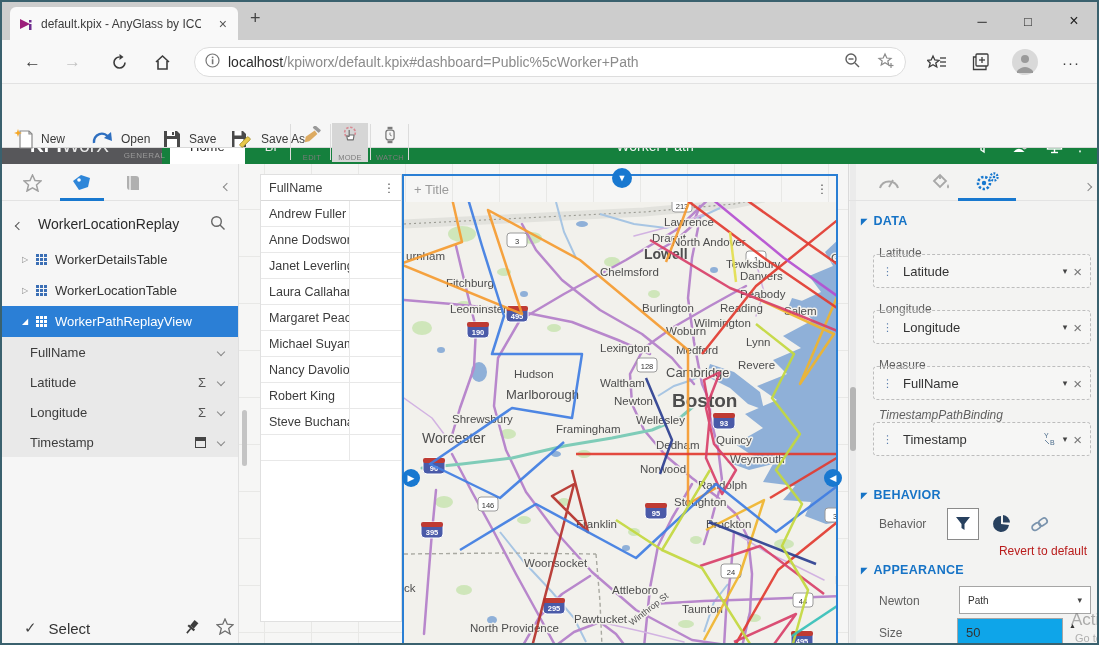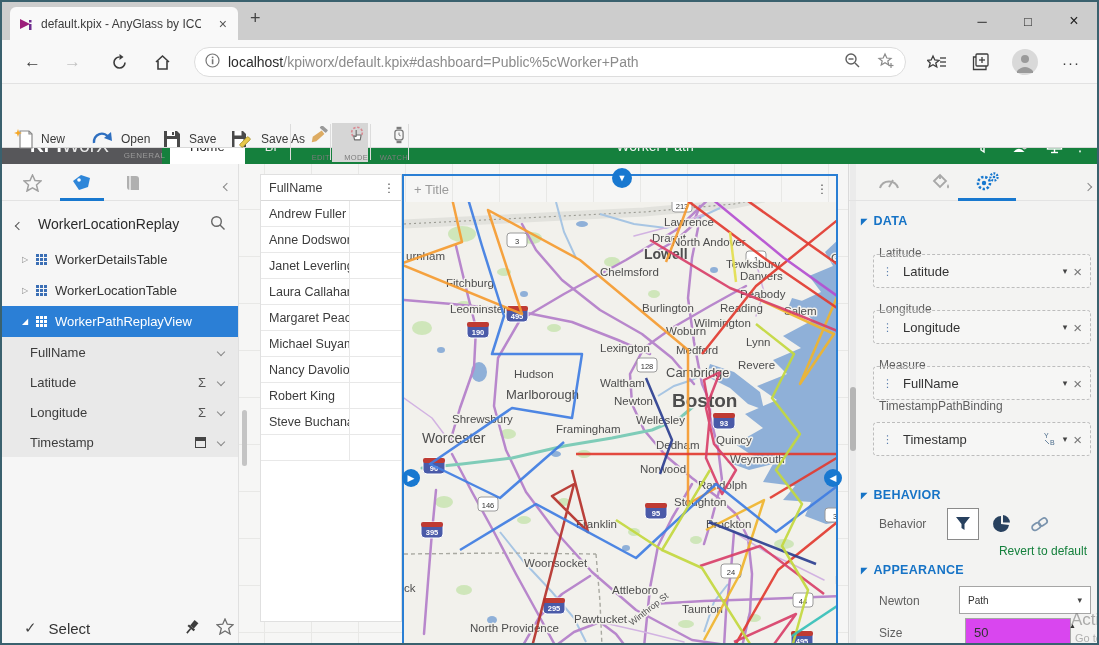--- a/index.html
+++ b/index.html
@@ -47,21 +47,21 @@
 
   
   .ribbon { position:absolute; left:0; top:118px; width:100%; height:28px; background:#f6f6f6;
             border-bottom:1px solid #d8d8d8; }
   .rb-btn { position:absolute; top:6px; height:26px; display:flex; align-items:center; gap:7px; }
   .rb-btn .lbl { font-size:12px; color:#3a3a3a; }
   .rb-group-lbl { position:absolute; top:31px; left:0; width:285px; text-align:center; font-size:8px;
                   color:#9a9a9a; letter-spacing:0.5px; }
   .rb-sep { position:absolute; top:4px; width:1px; height:36px; background:#dcdcdc; }
   .rb-mode { position:absolute; top:3px; width:36px; height:39px; display:flex; flex-direction:column;
-             align-items:flex-end; justify-content:flex-start; padding-top:3px; gap:9px; }
+             align-items:center; justify-content:flex-start; padding-top:3px; gap:9px; }
   .rb-mode .mlbl { font-size:7.5px; color:#7c7c7c; letter-spacing:0.3px; }
   .rb-mode.sel { background:#d6d6d6; }
 
   
   .main { position:absolute; left:0; top:162px; width:1099px; height:483px; }
   .canvas { position:absolute; left:237px; top:0; right:0; bottom:0; background-color:#f6f6f5;
             background-image:linear-gradient(to right,#e8e8e6 1px,transparent 1px),
                              linear-gradient(to bottom,#e8e8e6 1px,transparent 1px);
             background-size:47px 47px; background-position:25px 45px; }
 
@@ -142,27 +142,27 @@
   .toggle { position:relative; width:46px; height:20px; margin-left:28px; }
   .toggle .track { position:absolute; left:8px; top:9px; width:36px; height:2px; background:#cfcfcf; }
   .toggle .knob { position:absolute; left:0; top:0; width:20px; height:20px; border-radius:50%;
                   background:#fdfdfd; border:1.5px solid #9e9e9e; }
   .topn-state { font-size:11px; color:#c2c2c2; margin-left:18px; }
   .beh-row { position:absolute; left:30px; display:flex; align-items:center; }
   .beh-lbl { font-size:12px; color:#5f5f5f; width:68px; }
   .beh-btn { width:32px; height:32px; border:1px solid #8a8a8a; background:#fff; display:flex;
              align-items:center; justify-content:center; }
   .beh-ic { width:30px; height:32px; display:flex; align-items:center; justify-content:center; margin-left:8px; }
-  .revert { position:absolute; right:14px; font-size:12px; color:#15803d; }
+  .revert { position:absolute; right:14px; font-size:12px; color:#b91c1c; }
   .app-row-lbl { position:absolute; left:30px; font-size:12px; color:#5f5f5f; }
   .select-box { position:absolute; left:110px; width:132px; height:28px; background:#fff; border:1px solid #a5a5a5;
                 display:flex; align-items:center; padding:0 8px; }
   .select-box .val { font-size:10px; color:#333; }
   .select-box .dd { margin-left:auto; font-size:9px; color:#444; }
-  .size-input { position:absolute; left:116px; width:106px; height:28px; background:#d946ef; border:1px solid #a5a5a5;
+  .size-input { position:absolute; left:108px; width:106px; height:28px; background:#0ea5e9; border:1px solid #a5a5a5;
                 font-size:13px; color:#333; padding:0 8px; font-family:"Liberation Sans",sans-serif; }
   .spin-up { position:absolute; left:220px; font-size:7px; color:#333; }
   .watermark1 { position:absolute; left:222px; top:446px; font-size:17px; color:rgba(110,110,110,0.55); white-space:nowrap; }
   .watermark2 { position:absolute; left:226px; top:468px; font-size:11px; color:rgba(110,110,110,0.5); white-space:nowrap; }
 
   svg text { font-family:"Liberation Sans", sans-serif; }
 </style>
 </head>
 <body>
 
@@ -797,21 +797,21 @@
             <span class="x">×</span>
           </div>
           <div class="prop-label" style="top: 194px;">Measure</div>
           <div class="prop-box" style="top: 202px;">
             <span class="drag">⋮</span>
             <span class="val">FullName</span>
             <span class="sp"></span>
             <span class="dd">▾</span>
             <span class="x">×</span>
           </div>
-          <div class="prop-label" style="top: 235px;">TimestampPathBinding</div>
+          <div class="prop-label" style="top: 244px; font-style: italic;">TimestampPathBinding</div>
           <div class="prop-box" style="top: 258px;">
             <span class="drag">⋮</span>
             <span class="val">Timestamp</span>
             <span class="sp"></span>
             <svg width="13" height="14">
               <text x="0" y="6" font-size="7" fill="#4a6b8a">Y</text>
               <text x="6" y="13" font-size="7" fill="#4a6b8a">B</text>
               <line x1="1" y1="8" x2="5" y2="12" stroke="#4a6b8a" stroke-width="0.8"></line>
             </svg>
             <span class="dd">▾</span>

